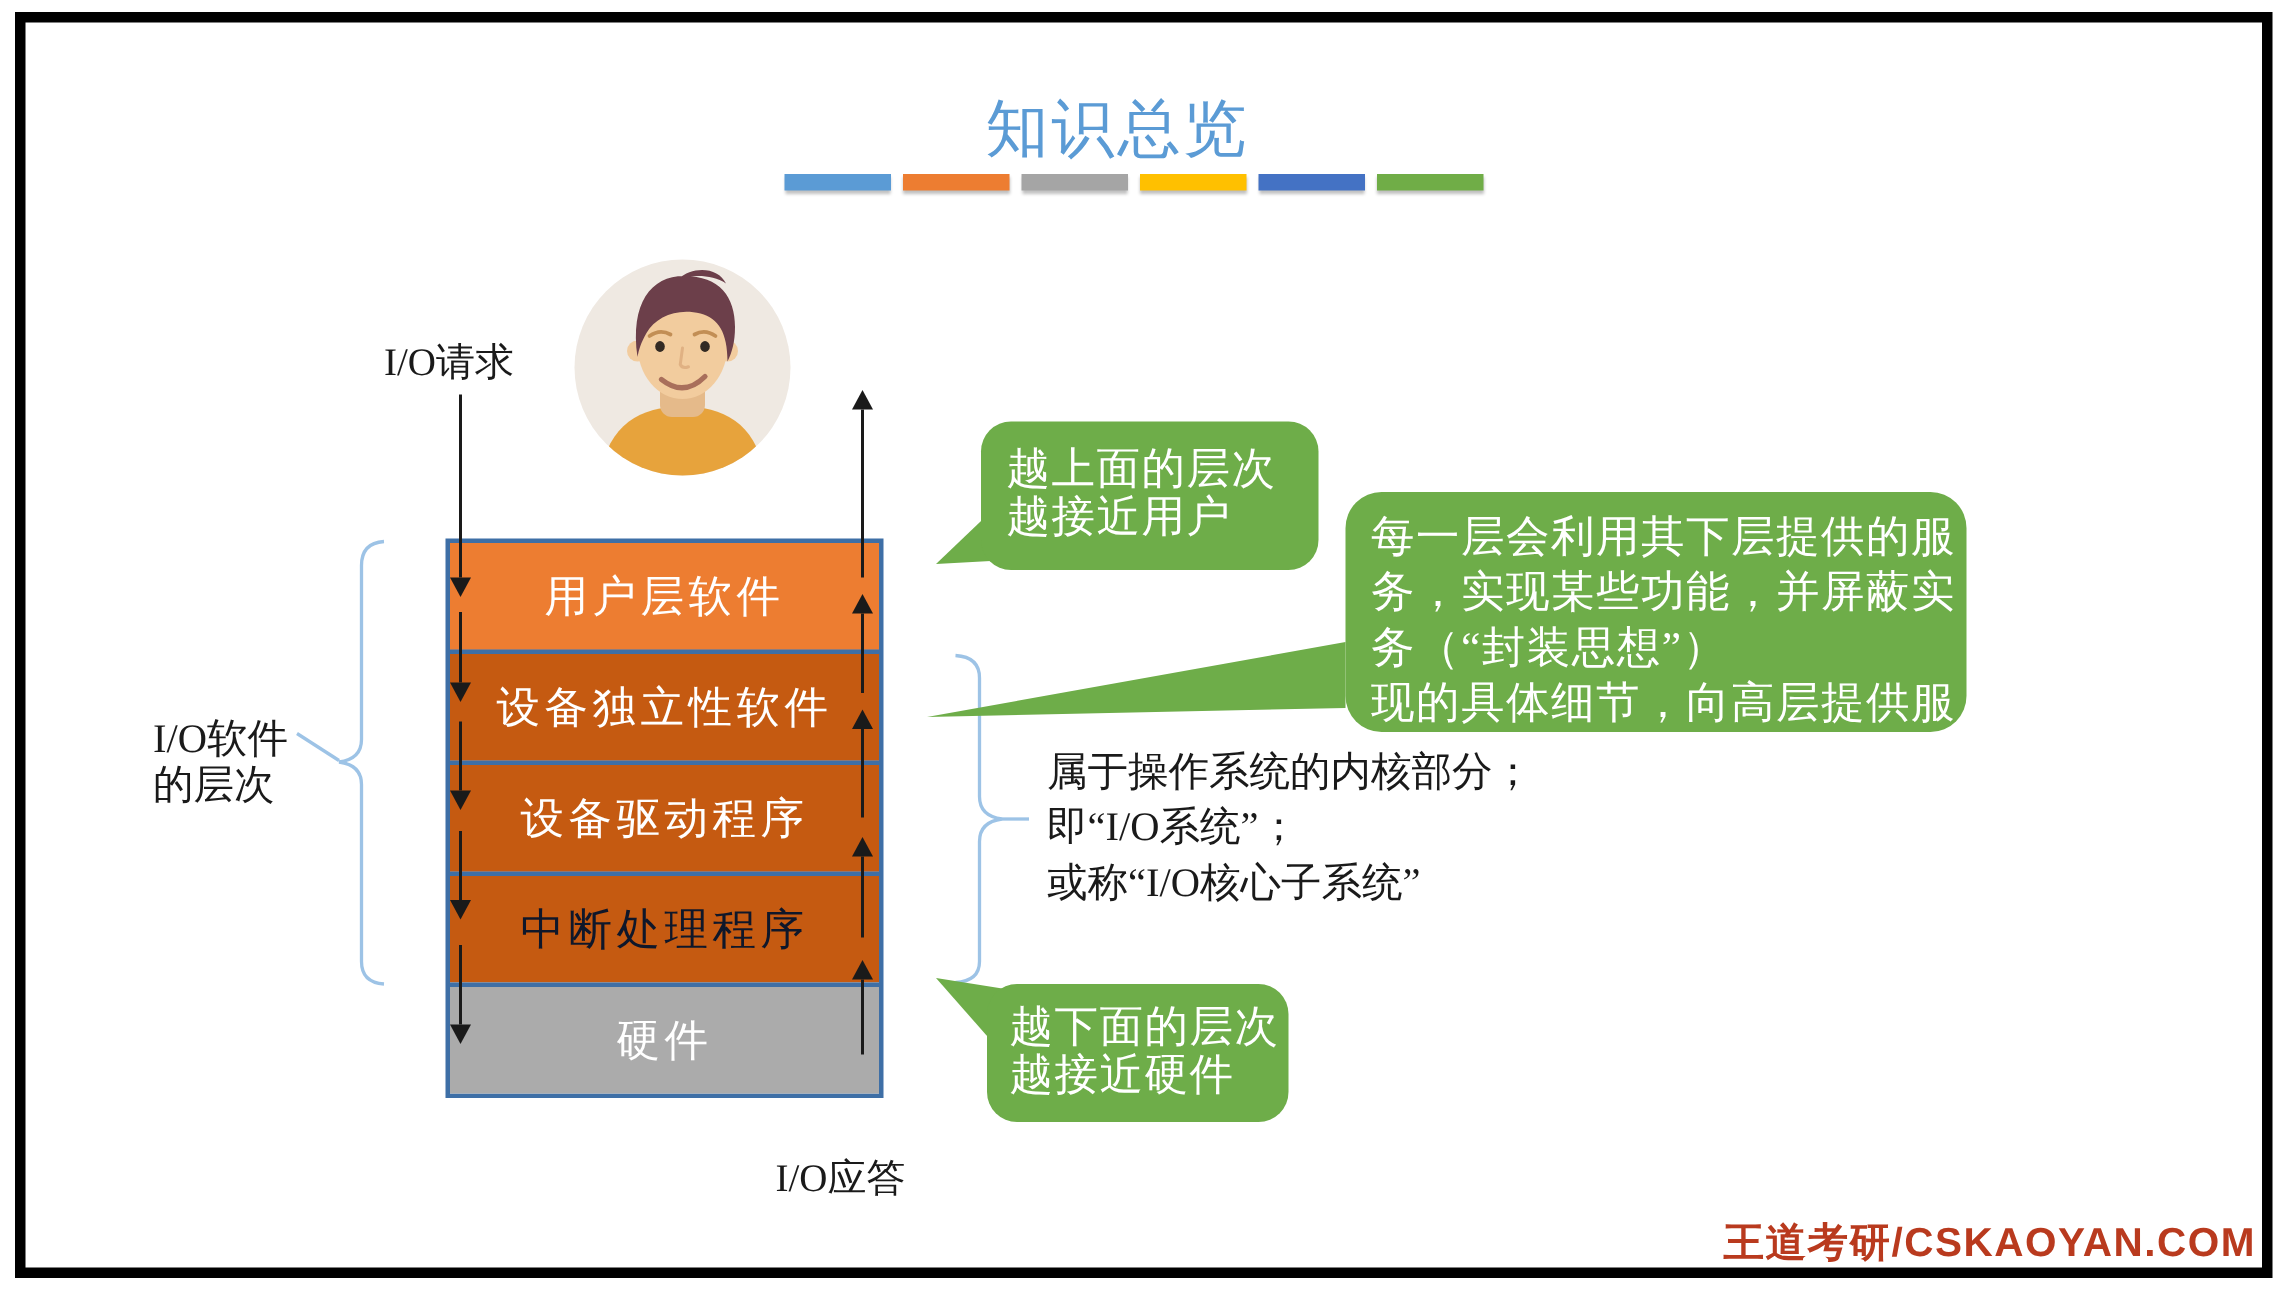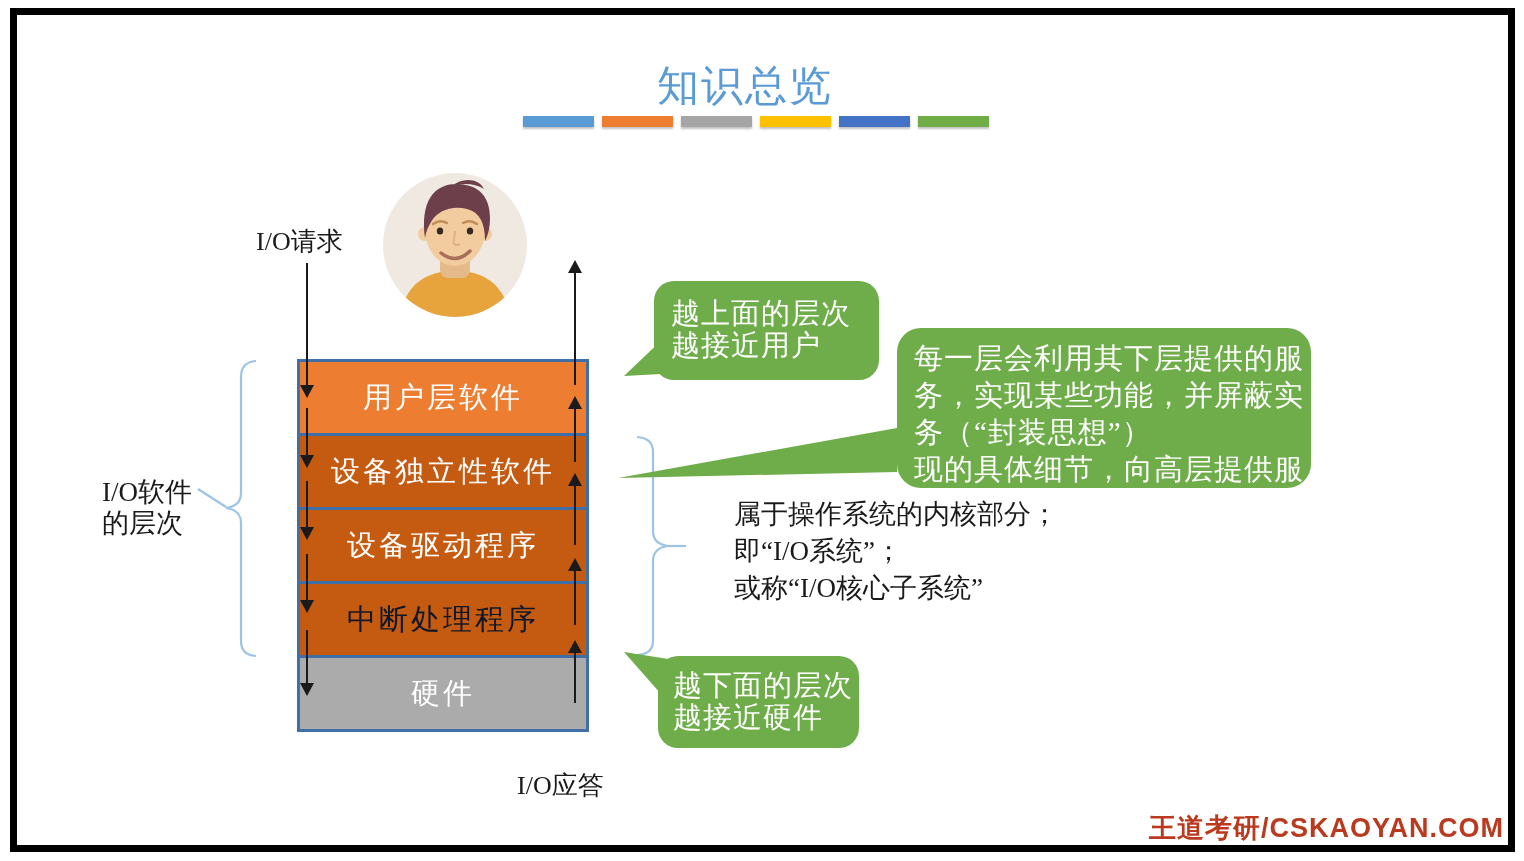--- a/index.html
+++ b/index.html
@@ -31,21 +31,21 @@
   .layer + .layer{border-top:3px solid #3E6FA6;}
   .overlay{left:0;top:0;width:1524px;height:861px;z-index:4;pointer-events:none;}
   .bubble{
     box-sizing:border-box;border-radius:20px;z-index:5;
     font-size:29px;line-height:32px;letter-spacing:1px;
   }
   .bubble .ln{white-space:nowrap;}
   .bubble-top{left:654px;top:281px;width:225px;height:99px;padding:16px 0 0 17px;}
   .bubble-right{left:897px;top:328px;width:414px;height:160px;border-radius:24px;padding:12px 0 0 17px;line-height:37px;}
   .bubble-bottom{left:658px;top:656px;width:201px;height:92px;padding:13px 0 0 15px;}
-  .kernel-note{left:698px;top:496px;font-size:27px;line-height:37px;color:#1a1a1a;z-index:6;margin-left:36px;}
+  .kernel-note{left:698px;top:496px;font-size:27px;line-height:37px;color:#1a1a1a;z-index:6;}
   .kernel-note div{white-space:nowrap;}
   .io-reply{left:517px;top:768px;z-index:6;}
   .io-request{left:256px;top:224px;z-index:6;}
   .watermark{
     right:20px;top:810px;font-size:27px;font-weight:600;white-space:nowrap;
     font-family:"Liberation Sans","DejaVu Sans",sans-serif;letter-spacing:1px;
   }
   .avatar{left:382px;top:172px;width:146px;height:146px;z-index:3;}
 </style>
 </head>

